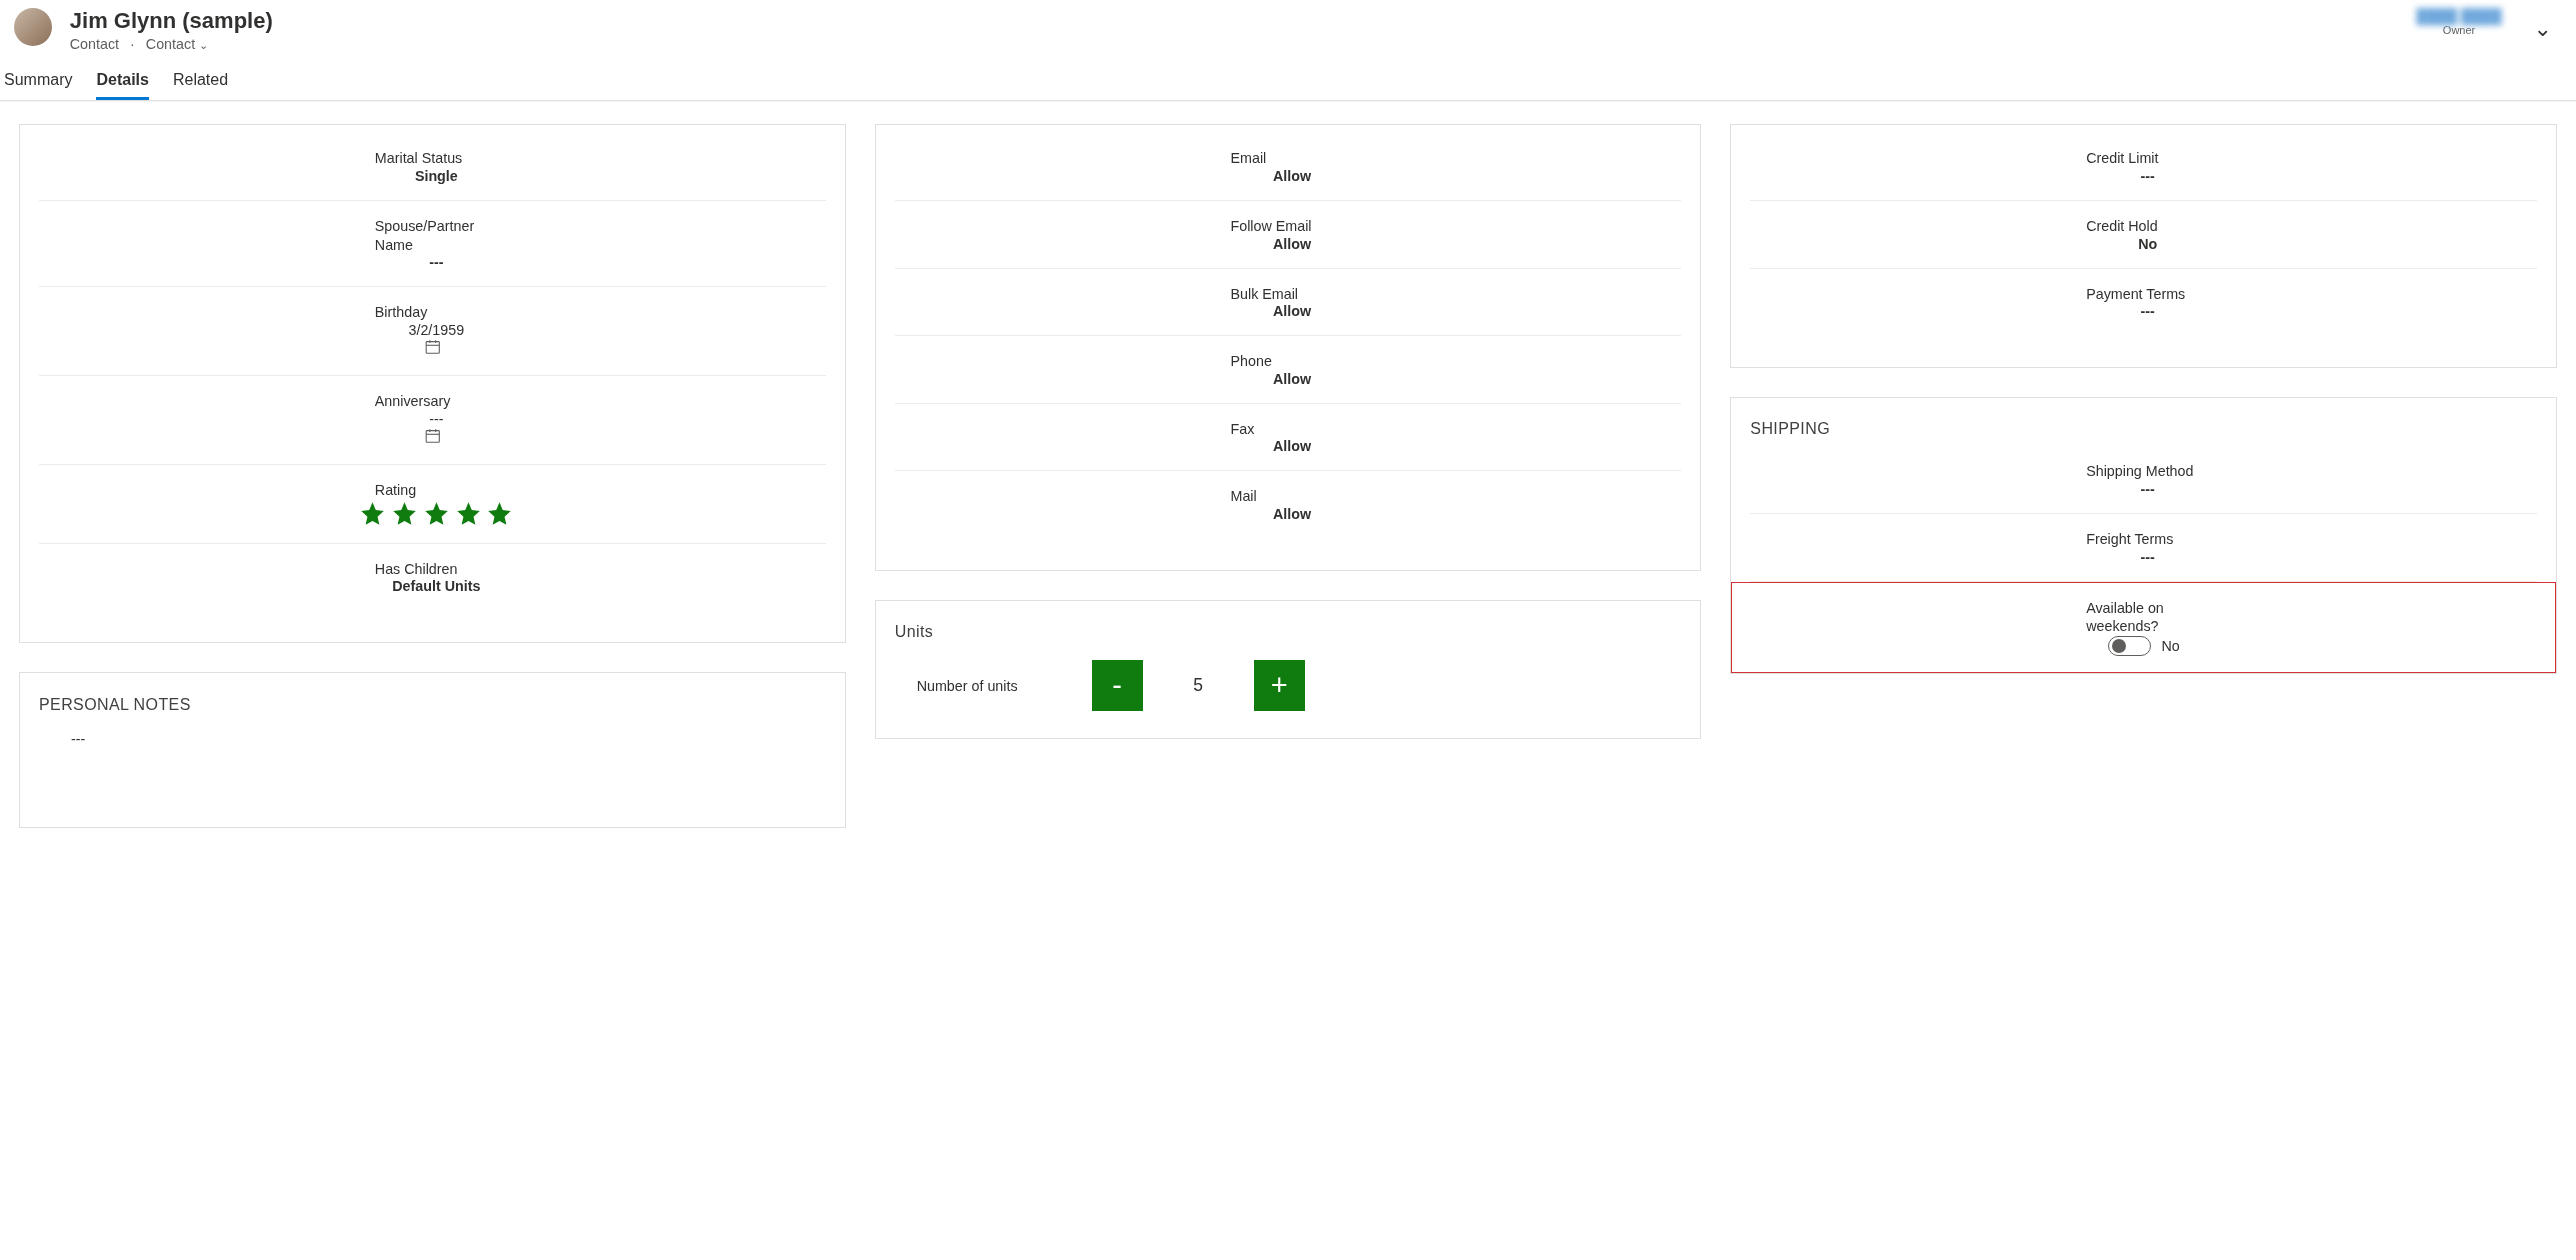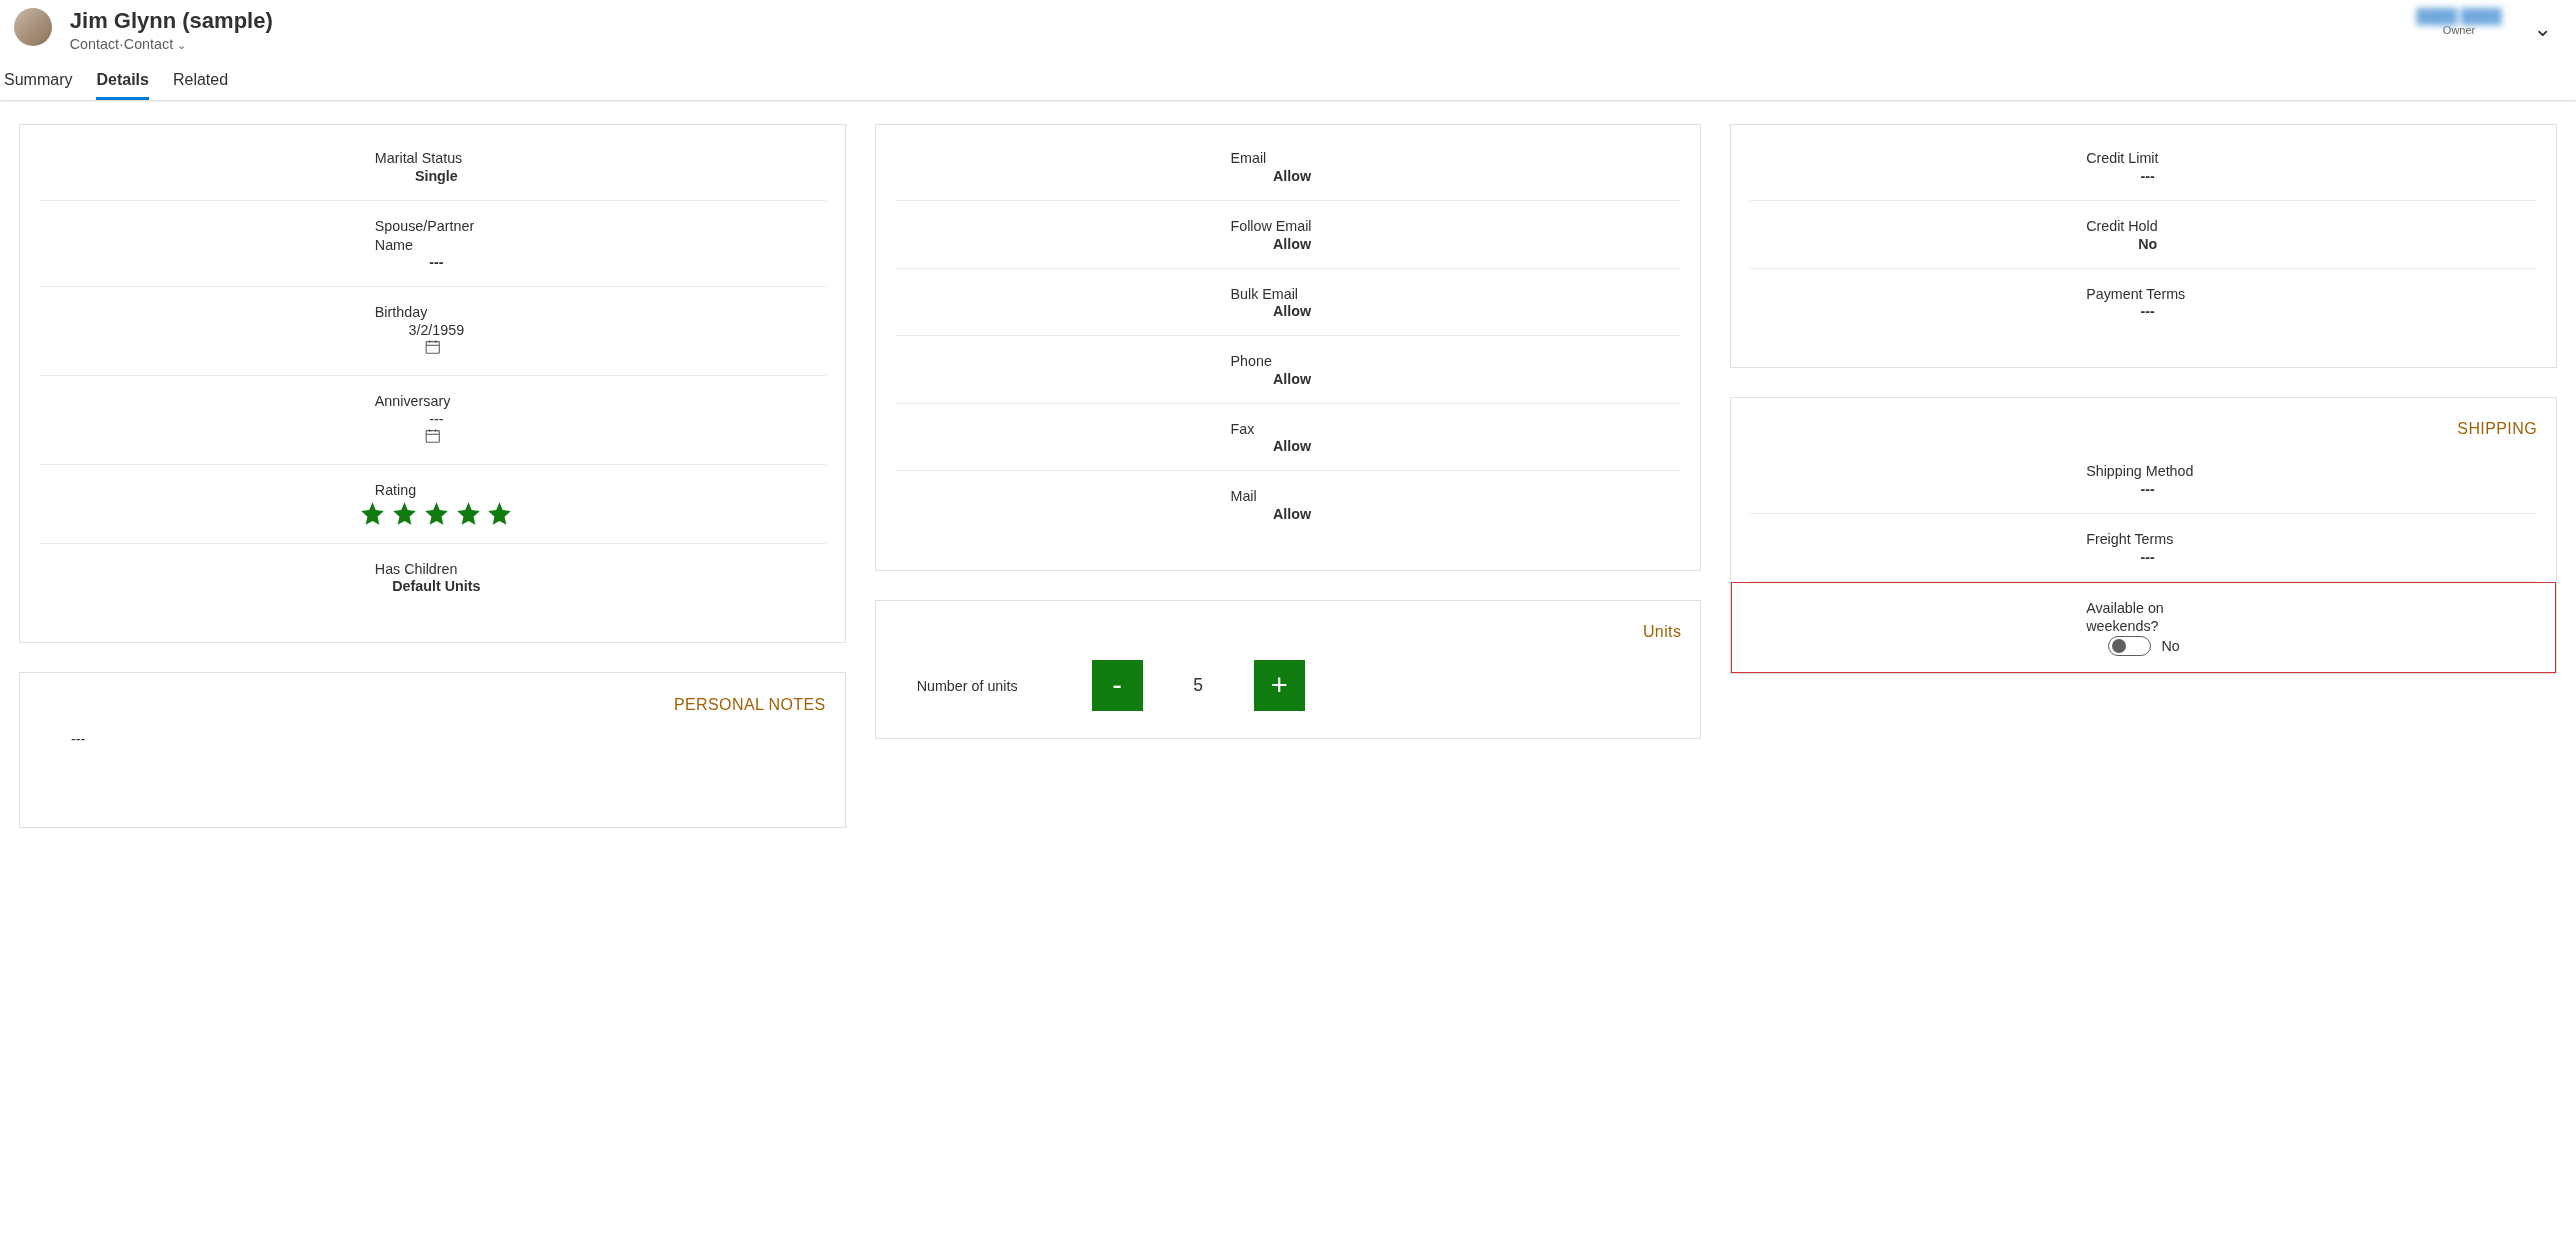--- a/index.html
+++ b/index.html
@@ -4,41 +4,41 @@
 <style>
   * { box-sizing: border-box; }
   html, body { margin:0; padding:0; font-family: "Segoe UI", Arial, sans-serif; color:#323130; background:#fff; }
   body { width:2576px; }
 
   
   .header { display:flex; align-items:flex-start; padding:8px 24px 0 14.3px; }
   .avatar { width:38px; height:38px; border-radius:50%; background:linear-gradient(135deg,#c8b7a6,#8a6f57); margin-right:17.5px; flex:0 0 auto; }
   .title-block { flex:1 1 auto; }
   .title-block h1 { margin:0; font-size:22px; font-weight:600; }
-  .subtitle { margin-top:1.6px; font-size:14.3px; color:#605e5c; display:flex; align-items:flex-end; }
+  .subtitle { margin-top:1.6px; font-size:14.3px; color:#605e5c; display:flex; align-items:flex-end; gap:11px; }
   .subtitle .dot { color:#605e5c; }
   .subtitle .chev { font-size:11px; color:#605e5c; }
   .owner-block { text-align:center; margin-right:32px; }
   .owner-name { font-size:14.3px; font-weight:600; color:#6fa8dc; filter: blur(3.2px); }
   .owner-label { font-size:11px; color:#605e5c; }
   .header-chev { font-size:22px; color:#323130; padding-top:8px; }
 
   
   .tabs { display:flex; gap:24px; padding:19px 0 0 4px; font-size:16px; }
   .tab { padding-bottom:8px; cursor:pointer; }
   .tab.active { font-weight:600; border-bottom:3.2px solid #0078d4; }
   .rule { height:0.8px; background:#e1dfdd; margin-top:0; box-shadow:0 0.8px 1.6px rgba(0,0,0,0.08); }
 
   
   .body { display:flex; gap:29px; padding:24px 19px 32px 19px; align-items:flex-start; }
   .col { flex:1 1 0; display:flex; flex-direction:column; gap:29px; }
 
   .card { border:0.8px solid #e1dfdd; background:#fff; padding:8px 19px 32px 19px; }
   .card-tight { padding-bottom:19px; }
-  .card h2 { font-size:16px; font-weight:400; letter-spacing:0.4px; margin:14.3px 0 8px 0; color:#a16207;text-align:right; }
+  .card h2 { font-size:16px; font-weight:400; letter-spacing:0.4px; margin:14.3px 0 8px 0; color:#404040; }
 
   
   .row { display:flex; align-items:center; border-bottom:0.8px solid #edebe9; padding:16px 0; min-height:54px;flex-direction:column; }
   .row:last-child { border-bottom:none; }
   .lbl { width:159px; font-size:14.3px; color:#323130; padding-left:22px; line-height:1.3; }
   .val { flex:1 1 auto; font-size:14.3px; font-weight:600; color:#323130; padding-left:8px; }
   .val.light { font-weight:400; }
   .icon-cell { width:38px; text-align:center; color:#605e5c; font-size:16px; }
   .calendar-icon svg { width:17.5px; height:17.5px; stroke:#605e5c; }
 

